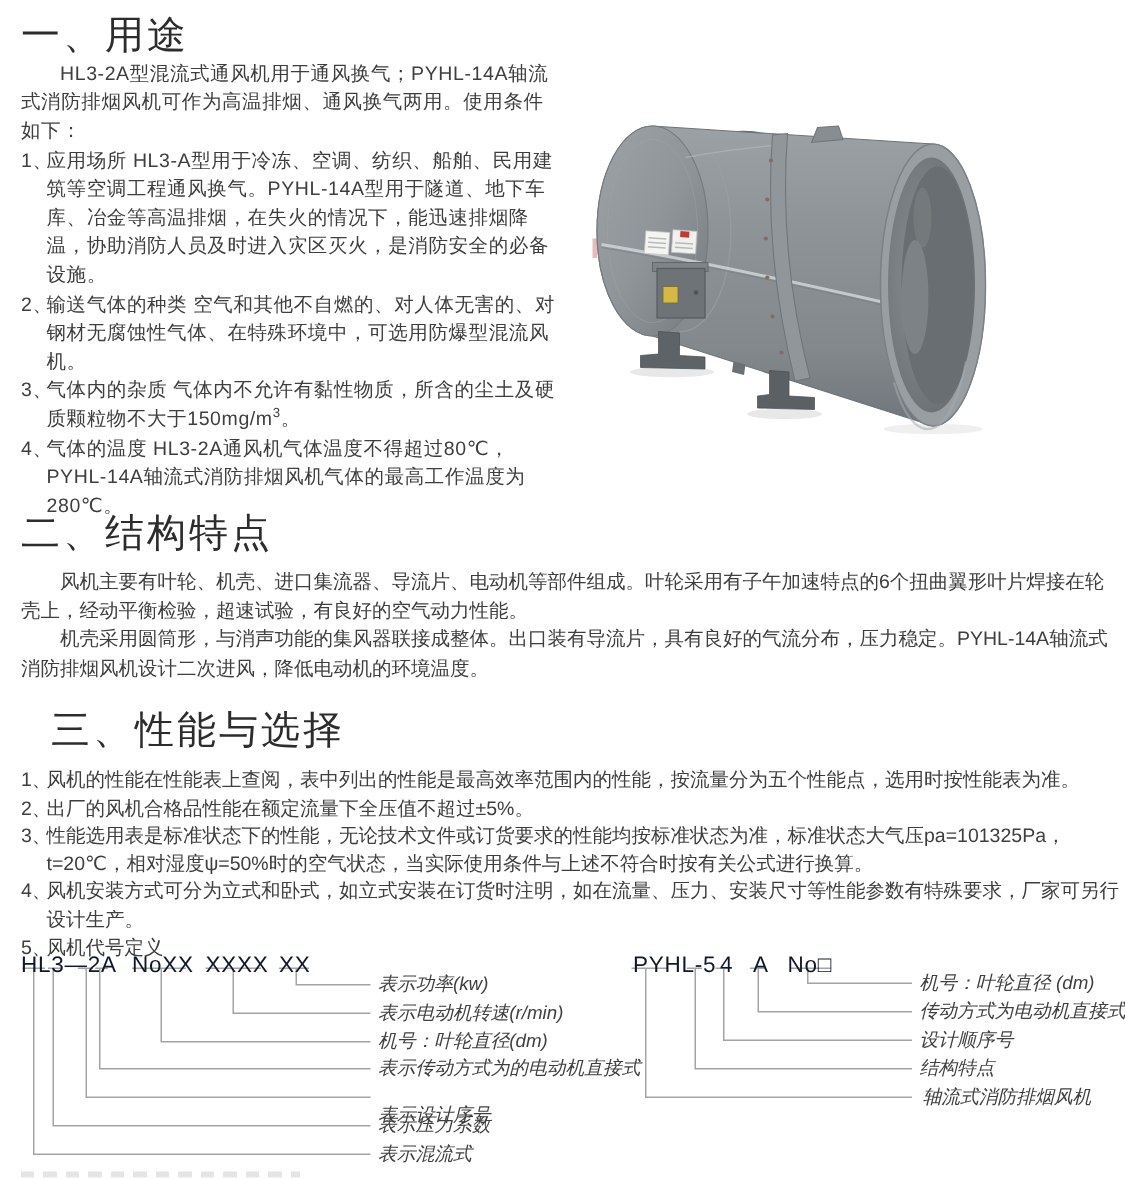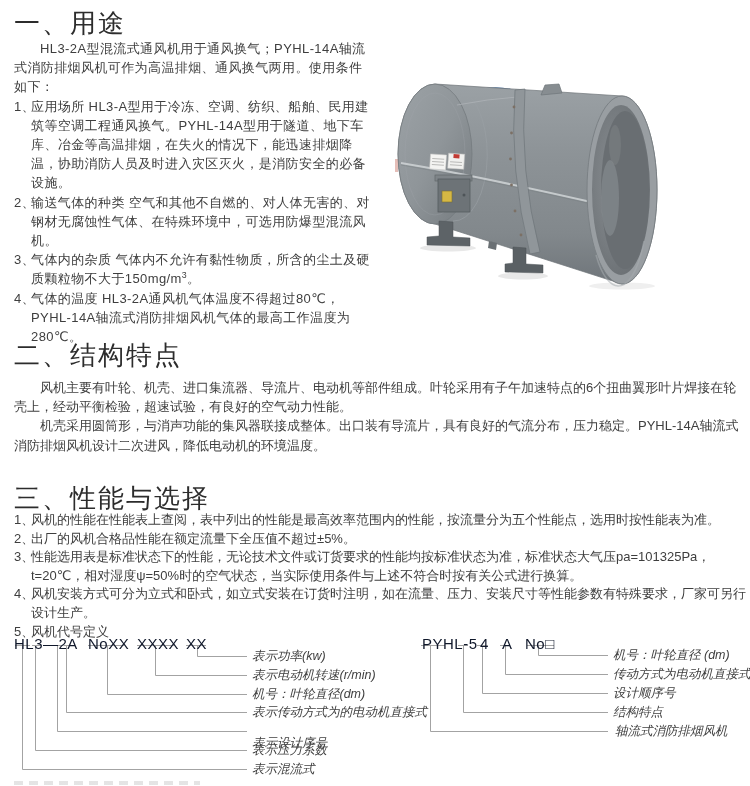--- a/index.html
+++ b/index.html
@@ -147,21 +147,21 @@
       <path d="M120 172 L133 173 L133 189 L150 190 L150 198 L112 197 L112 189 L120 188 Z" fill="#5a6064" stroke="#4c5256" stroke-width="0.5"></path>
     </g>
   </svg>
 
   <div class="sec-heading" style="top:340px;">二、结构特点</div>
   <div class="body-col s2-body">
     <p class="para">风机主要有叶轮、机壳、进口集流器、导流片、电动机等部件组成。叶轮采用有子午加速特点的6个扭曲翼形叶片焊接在轮壳上，经动平衡检验，超速试验，有良好的空气动力性能。</p>
     <p class="para">机壳采用圆筒形，与消声功能的集风器联接成整体。出口装有导流片，具有良好的气流分布，压力稳定。PYHL-14A轴流式消防排烟风机设计二次进风，降低电动机的环境温度。</p>
   </div>
 
-  <div class="sec-heading" style="top:483px;">三、性能与选择</div>
+  <div class="sec-heading" style="top:471px;margin-left:20px;">三、性能与选择</div>
   <div class="body-col s3-body">
     <div class="li">
       <span class="num">1、</span><span>风机的性能在性能表上查阅，表中列出的性能是最高效率范围内的性能，按流量分为五个性能点，选用时按性能表为准。</span>
     </div>
     <div class="li">
       <span class="num">2、</span><span>出厂的风机合格品性能在额定流量下全压值不超过±5%。</span>
     </div>
     <div class="li">
       <span class="num">3、</span><span>性能选用表是标准状态下的性能，无论技术文件或订货要求的性能均按标准状态为准，标准状态大气压pa=101325Pa，t=20℃，相对湿度ψ=50%时的空气状态，当实际使用条件与上述不符合时按有关公式进行换算。</span>
     </div>

